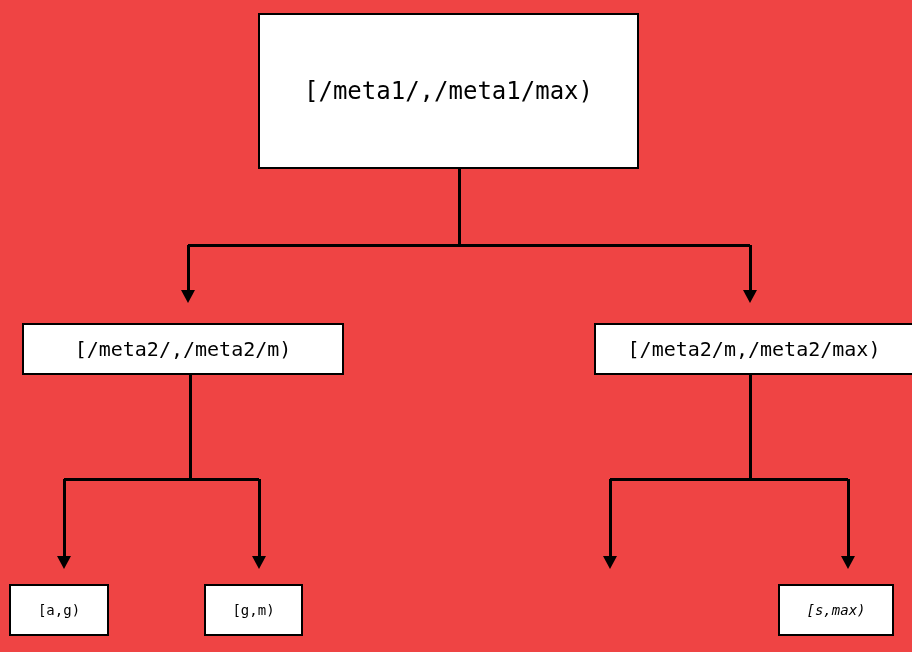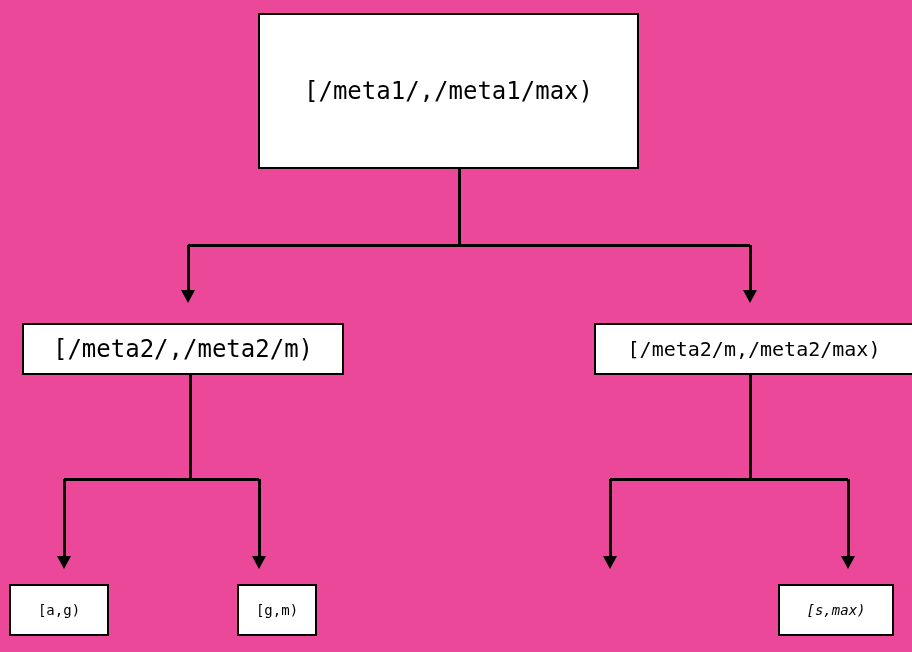--- a/index.html
+++ b/index.html
@@ -5,21 +5,21 @@
 <style>
   html, body {
     margin: 0;
     padding: 0;
     background: #ffffff;
   }
   #canvas {
     position: relative;
     width: 912px;
     height: 652px;
-    background: #ec4899;
+    background: #ef4444;
     overflow: hidden;
     font-family: "DejaVu Sans Mono", "Liberation Mono", monospace;
   }
   #edges {
     position: absolute;
     left: 0;
     top: 0;
     width: 912px;
     height: 652px;
   }
@@ -41,37 +41,37 @@
     top: 13px;
     width: 381px;
     height: 156px;
     font-size: 24px;
   }
   .node-l2-left {
     left: 22px;
     top: 323px;
     width: 322px;
     height: 52px;
-    font-size: 24px;
+    font-size: 20px;
   }
   .node-l2-right {
     left: 582px;
     top: 323px;
     width: 320px;
     height: 52px;
     font-size: 20px;
     margin-left: 12px;
   }
   .node-leaf {
     top: 584px;
     height: 52px;
     font-size: 14px;
   }
   .leaf-ag   { left: 9px;   width: 100px; }
-  .leaf-gm   { left: 204px; width: 80px; margin-left: 33px;  }
+  .leaf-gm   { left: 204px; width: 99px;  }
   .leaf-ms   { left: 553px; width: 100px; }
   .leaf-smax { left: 778px; width: 116px; font-style: italic; }
 </style>
 </head>
 <body>
 
 <div id="canvas">
 
   <svg id="edges" viewBox="0 0 912 652" width="912" height="652" xmlns="http://www.w3.org/2000/svg">
     <g stroke="#000000" stroke-width="3" fill="none" shape-rendering="crispEdges">

